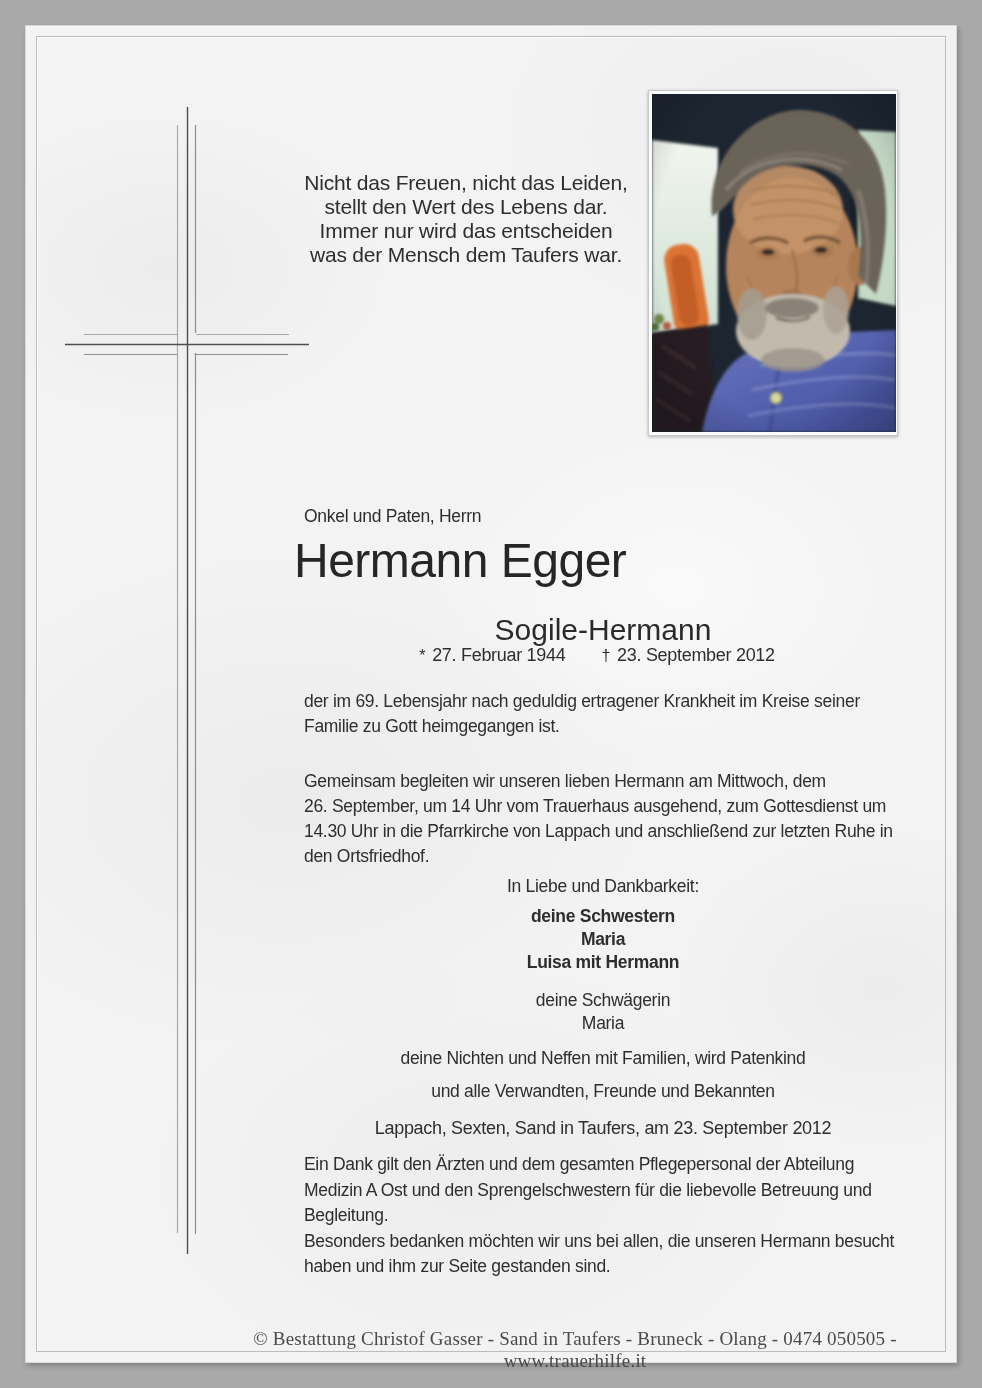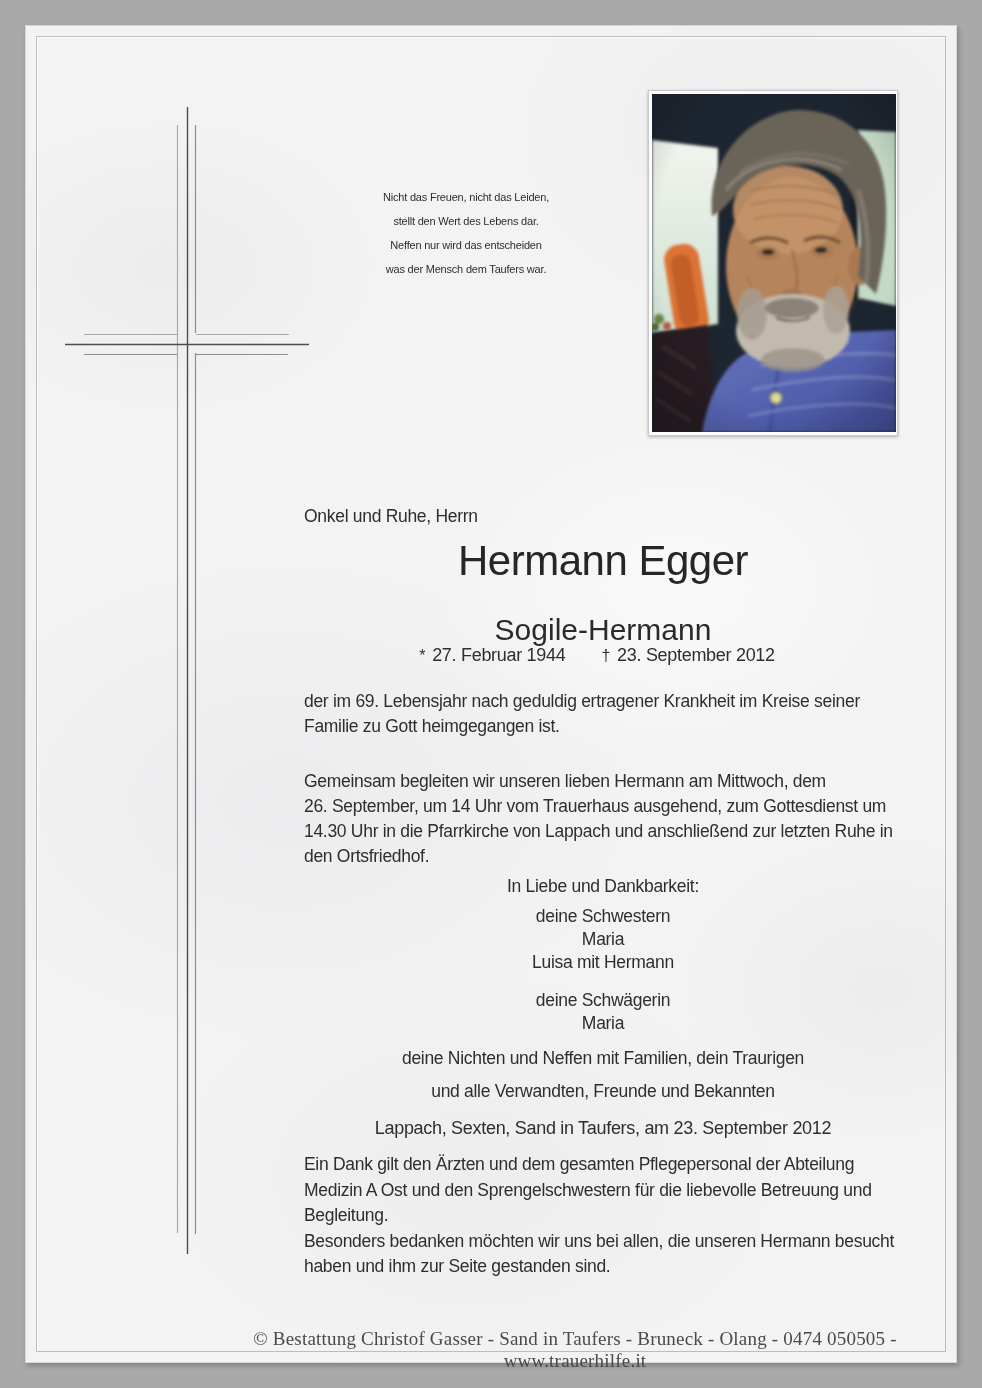--- a/index.html
+++ b/index.html
@@ -25,58 +25,58 @@
     box-sizing:border-box;
   }
   .inner-border{
     position:absolute;inset:10px;
     border:1px solid #bcbcbc;
     box-shadow:inset 1px 1px 0 rgba(255,255,255,0.9);
     pointer-events:none;
   }
   .cross-svg{position:absolute;left:0;top:0;pointer-events:none;}
   .poem{
-    position:absolute;left:140px;top:159px;width:600px;
-    text-align:center;font-size:11px;line-height:24px;color:#2e2e2e;
+    position:absolute;left:140px;top:145px;width:600px;
+    text-align:center;font-size:21px;line-height:24px;color:#2e2e2e;
     letter-spacing:-0.2px;
   }
   .photo-frame{
     position:absolute;left:622px;top:64px;width:250px;height:346px;
     background:#fcfcfc;padding:3px;border:1px solid #c9c9c9;
     box-shadow:0 1px 3px rgba(0,0,0,0.28);
     box-sizing:border-box;
   }
   .photo-frame svg{display:block;}
   .bodytext{
     position:absolute;left:278px;width:640px;
     font-size:17.5px;line-height:25px;color:#2e2e2e;letter-spacing:-0.3px;
     margin:0;
   }
   .centercol{
     position:absolute;left:268px;width:618px;text-align:center;
     font-size:17.5px;line-height:23px;color:#2e2e2e;letter-spacing:-0.3px;margin-top:16px;
   }
   .intro{top:453px;}
   .deceased-name{
-    position:absolute;left:268px;top:506px;width:618px;text-align:center;
-    font-size:42px;line-height:58px;font-weight:400;color:#262626;
+    position:absolute;left:268px;top:506px;width:618px;
+    font-size:48px;line-height:58px;font-weight:400;color:#262626;
     letter-spacing:-0.5px;margin:0;
   }
   .nickname{top:571px;font-size:30px;line-height:34px;color:#2a2a2a;letter-spacing:0;}
   .dates{
     position:absolute;left:278px;top:618px;width:620px;
     display:flex;justify-content:center;gap:36px;
     transform:translateX(-17px);
     font-size:18px;line-height:22px;color:#2e2e2e;letter-spacing:-0.3px;
   }
   .dates .sym{font-size:16px;margin-right:7px;}
   .para1{top:663px;}
   .para2{top:743px;}
   .heading{top:833px;}
-  .group1{top:863px;}
+  .group1{top:863px;font-weight:bold;}
   .group2{top:947px;}
   .nieces{top:1005px;}
   .relatives{top:1038px;}
   .dateline{top:1075px;font-size:18px;}
   .thanks{top:1126px;line-height:25.5px;}
   .footer{
     position:absolute;left:169px;top:1302px;width:760px;text-align:center;
     font-family:"Liberation Serif", serif;
     font-size:19px;color:#4a4a4a;letter-spacing:0.2px;
   }
@@ -96,21 +96,21 @@
     <line x1="58" y1="308.5" x2="151" y2="308.5" stroke="#a8a8a8" stroke-width="1.2"></line>
     <line x1="170" y1="308.5" x2="263" y2="308.5" stroke="#a8a8a8" stroke-width="1.2"></line>
     <line x1="39" y1="318.5" x2="283" y2="318.5" stroke="#4e4e4e" stroke-width="1.4"></line>
     <line x1="58" y1="328.5" x2="151" y2="328.5" stroke="#8e8e8e" stroke-width="1.2"></line>
     <line x1="170" y1="328.5" x2="262" y2="328.5" stroke="#8e8e8e" stroke-width="1.2"></line>
   </svg>
 
   <div class="poem">
     <div>Nicht das Freuen, nicht das Leiden,</div>
     <div>stellt den Wert des Lebens dar.</div>
-    <div>Neffen nur wird das entscheiden</div>
+    <div>Immer nur wird das entscheiden</div>
     <div>was der Mensch dem Taufers war.</div>
   </div>
 
   <div class="photo-frame">
     <svg width="244" height="338" viewBox="0 0 244 338" role="img">
       <defs>
         <linearGradient id="win" x1="0" x2="0" y1="0" y2="1">
           <stop offset="0" stop-color="#f1f5ee"></stop>
             <stop offset="1" stop-color="#cfe0d2"></stop>
         </linearGradient>
@@ -190,21 +190,21 @@
         <ellipse cx="140" cy="214" rx="27" ry="10" fill="#8b8277"></ellipse>
         <path d="M124,224 C134,228 150,228 158,223" stroke="#57493f" stroke-width="2" fill="none"></path>
         <ellipse cx="141" cy="266" rx="32" ry="12" fill="#9b9388" opacity="0.8"></ellipse>
       </g>
       <rect width="244" height="338" fill="url(#vign)"></rect>
     </svg>
   </div>
 
   <p class="bodytext intro">
     <br>
-    <span>Onkel und Ruhe, Herrn</span>
+    <span>Onkel und Paten, Herrn</span>
   </p>
 
   <h1 class="deceased-name">Hermann Egger</h1>
   <div class="centercol nickname">Sogile-Hermann</div>
 
   <div class="dates">
     <span>
       <span class="sym">*</span><span>27. Februar 1944</span>
     </span>
     <span>
@@ -229,21 +229,21 @@
     <div>deine Schwestern</div>
     <div>Maria</div>
     <div>Luisa mit Hermann</div>
   </div>
 
   <div class="centercol group2">
     <div>deine Schwägerin</div>
     <div>Maria</div>
   </div>
 
-  <div class="centercol nieces">deine Nichten und Neffen mit Familien, dein Traurigen</div>
+  <div class="centercol nieces">deine Nichten und Neffen mit Familien, wird Patenkind</div>
   <div class="centercol relatives">und alle Verwandten, Freunde und Bekannten</div>
   <div class="centercol dateline">Lappach, Sexten, Sand in Taufers, am 23. September 2012</div>
 
   <p class="bodytext thanks">
     <span>Ein Dank gilt den Ärzten und dem gesamten Pflegepersonal der Abteilung</span><br>
     <span>Medizin A Ost und den Sprengelschwestern für die liebevolle Betreuung und</span><br>
     <span>Begleitung.</span><br>
     <span>Besonders bedanken möchten wir uns bei allen, die unseren Hermann besucht</span><br>
     <span>haben und ihm zur Seite gestanden sind.</span>
   </p>

